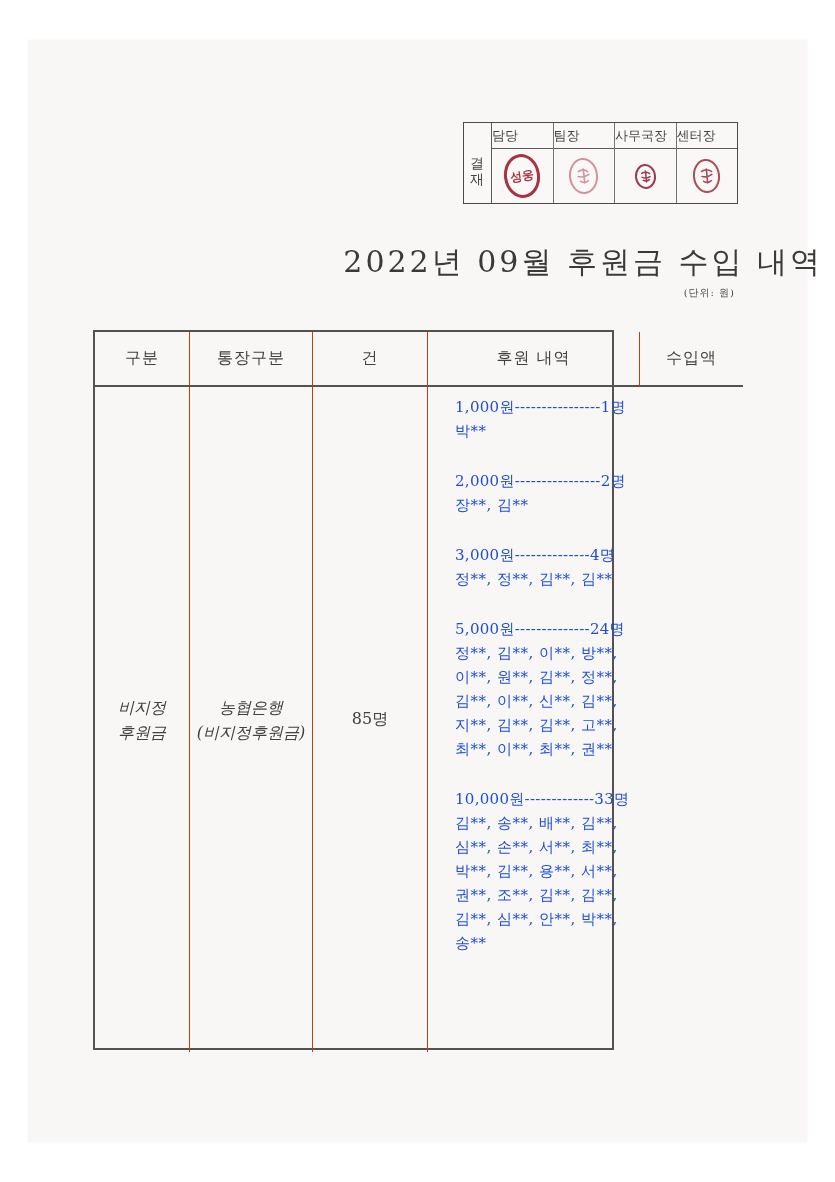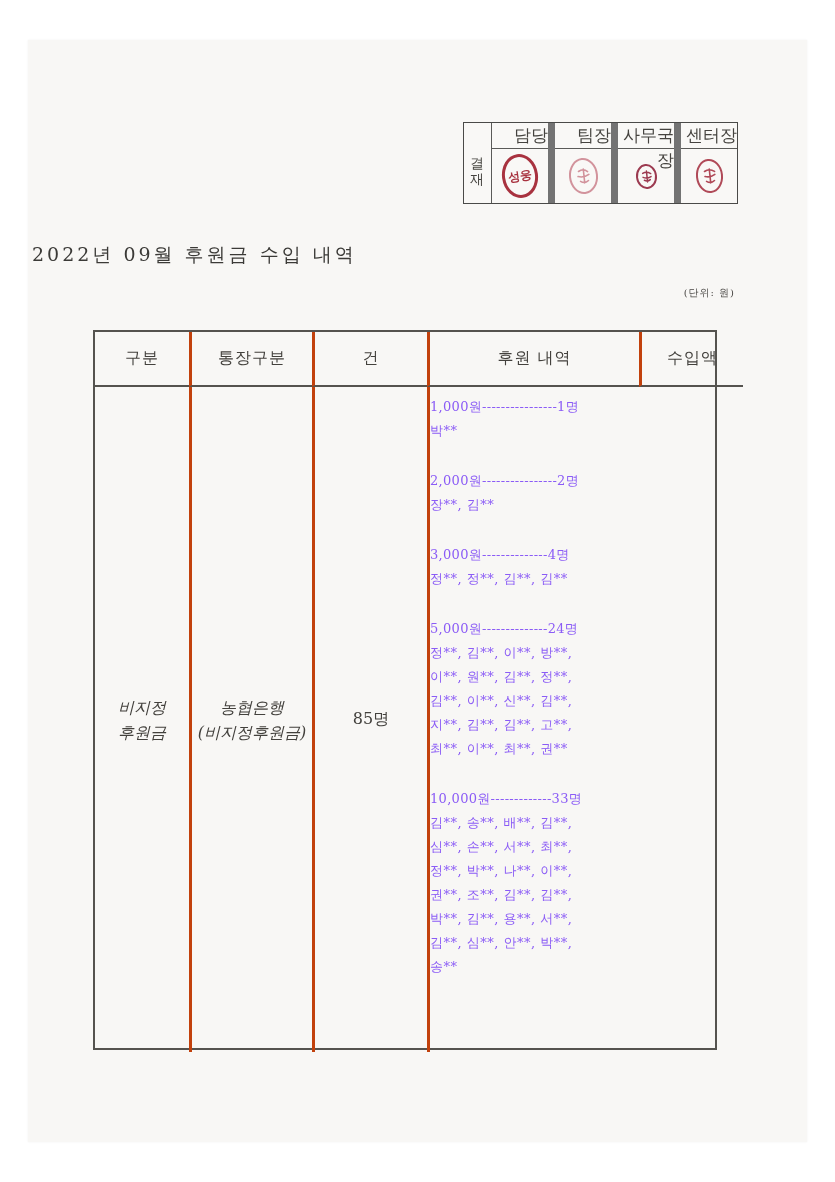--- a/index.html
+++ b/index.html
@@ -29,25 +29,25 @@
   }
   .approval-side {
     width: 28px;
     border-right: 1px solid #5a5a58;
     display: flex; align-items: center; justify-content: center;
     font-size: 14px; letter-spacing: 2px;
     writing-mode: vertical-rl; text-orientation: upright;
     color: #45433f;
   }
   .approval-col { flex: 1; display: flex; flex-direction: column; }
-  .approval-col + .approval-col { border-left: 7px solid #737373; }
+  .approval-col + .approval-col { border-left: 1px solid #737373; }
   .approval-role {
     height: 26px; line-height: 25px;
     border-bottom: 1px solid #5a5a58;
-    text-align: right; font-size: 17px; color: #45433f;
+    text-align: left; font-size: 13px; color: #45433f;
   }
   .approval-stamp-cell {
     flex: 1; display: flex; align-items: center; justify-content: center;
   }
   .seal {
     border-radius: 50%;
     display: flex; align-items: center; justify-content: center;
     transform: rotate(-6deg);
   }
   .seal-1 {
@@ -59,62 +59,62 @@
     transform: rotate(-8deg);
   }
   .seal-2 { width: 29px; height: 36px; border: 2px solid #d2939c; }
   .seal-3 { width: 21px; height: 25px; border: 2px solid #9c3a50; }
   .seal-4 { width: 27px; height: 34px; border: 2px solid #b04a58; }
   .seal svg { display: block; }
 
   
   .doc-title {
     position: absolute;
-    left: 4px; top: 202px; width: 779px;
-    text-align: left;
-    font-size: 19px;
+    left: 16px; top: 202px; width: 779px;
+    text-align: right;
+    font-size: 30px;
     letter-spacing: 3px;
     color: #3b3a37;
   }
   .unit-note {
     position: absolute;
     right: 72px; top: 246px;
     font-size: 10px;
     letter-spacing: 1px;
     color: #4a4845;
   }
 
   
   .main-table {
     position: absolute;
     left: 65px; top: 290px;
-    width: 624px; height: 720px;
+    width: 521px; height: 720px;
     display: grid;
     grid-template-columns: 94px 123px 115px 212px 104px;
     grid-template-rows: 55px 665px;
     border: 2px solid #55534f;
     background: #f8f7f5;
   }
   .th {
     border-bottom: 2.5px solid #55534f;
     display: flex; align-items: center; justify-content: center;
     font-size: 16px; letter-spacing: 1px; color: #43413d;
   }
-  .th + .th, .td + .td { border-left: 3px solid #c2410c; }
+  .th + .th, .td + .td { border-left: 1px solid #c2410c; }
   .td {
     display: flex; align-items: center; justify-content: center;
     font-size: 16px; color: #43413d;
   }
   .td.center-lines { flex-direction: column; line-height: 25px; font-style: italic; }
   .td-details {
     display: block;
-    padding: 8px 0 0 0;
-    font-size: 13px;
+    padding: 8px 0 0 27px;
+    font-size: 15px;
     line-height: 24px;
-    color: #8b5cf6;
+    color: #1d4ed8;
   }
   .tier-section { margin-bottom: 26px; }
   .tier-section:last-child { margin-bottom: 8px; }
   .tier-line { white-space: nowrap; letter-spacing: 0.3px; }
   .names-line { letter-spacing: 0.5px; }
 </style>
 </head>
 <body>
 
 <div class="scan-page">
@@ -200,22 +200,21 @@
           <div class="names-line">정**, 김**, 이**, 방**,</div>
           <div class="names-line">이**, 원**, 김**, 정**,</div>
           <div class="names-line">김**, 이**, 신**, 김**,</div>
           <div class="names-line">지**, 김**, 김**, 고**,</div>
           <div class="names-line">최**, 이**, 최**, 권**</div>
         </div>
         <div class="tier-section">
           <div class="tier-line">10,000원-------------33명</div>
           <div class="names-line">김**, 송**, 배**, 김**,</div>
           <div class="names-line">심**, 손**, 서**, 최**,</div>
-          <div class="names-line">정**, 박**, 나**, 이**,</div>
+          <div class="names-line">박**, 김**, 용**, 서**,</div>
           <div class="names-line">권**, 조**, 김**, 김**,</div>
-          <div class="names-line">박**, 김**, 용**, 서**,</div>
           <div class="names-line">김**, 심**, 안**, 박**,</div>
           <div class="names-line">송**</div>
         </div>
       </div>
   </div>
 
 </div>
 
 </body></html>

